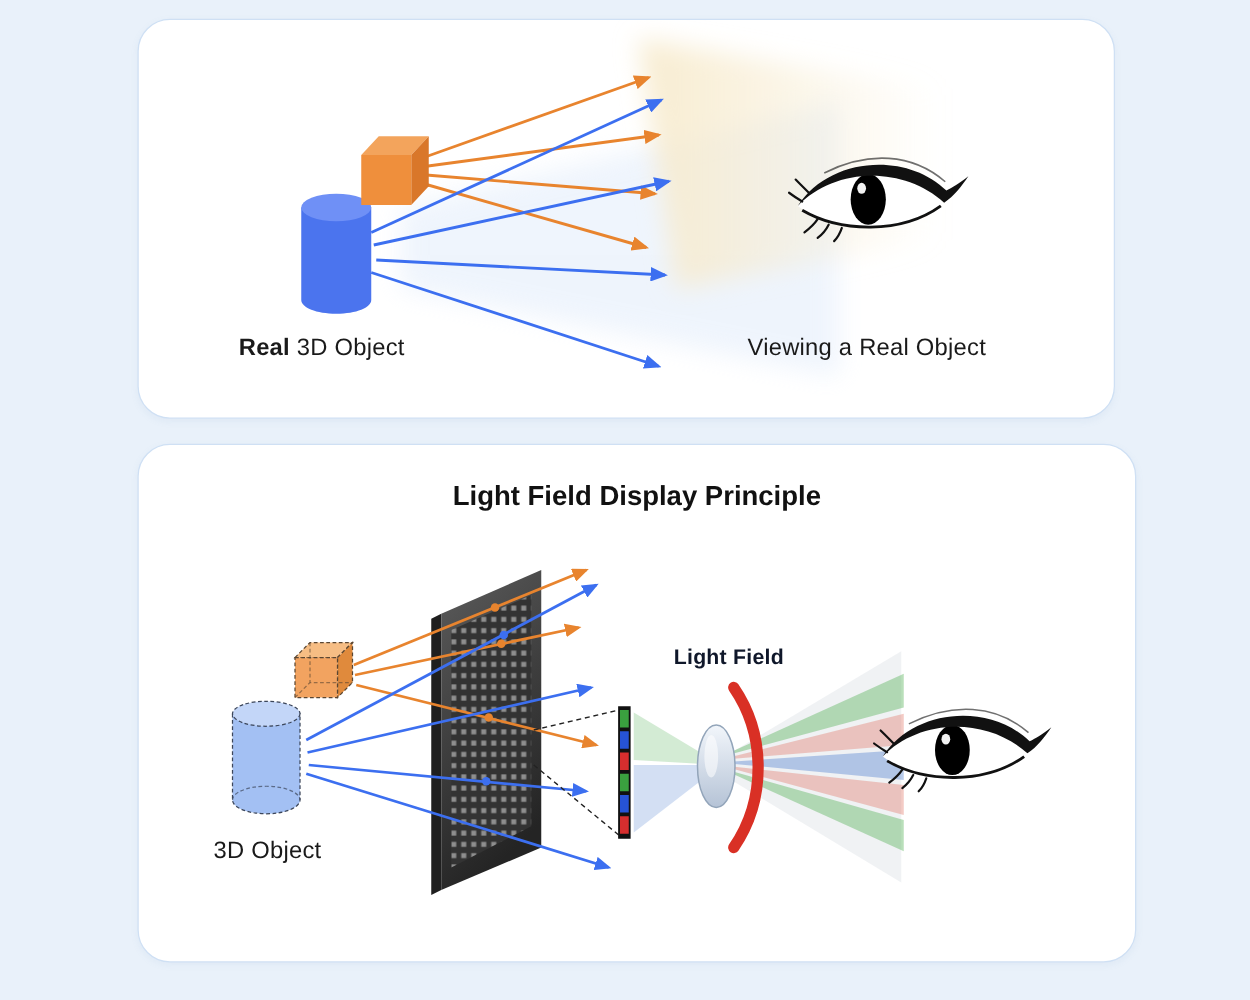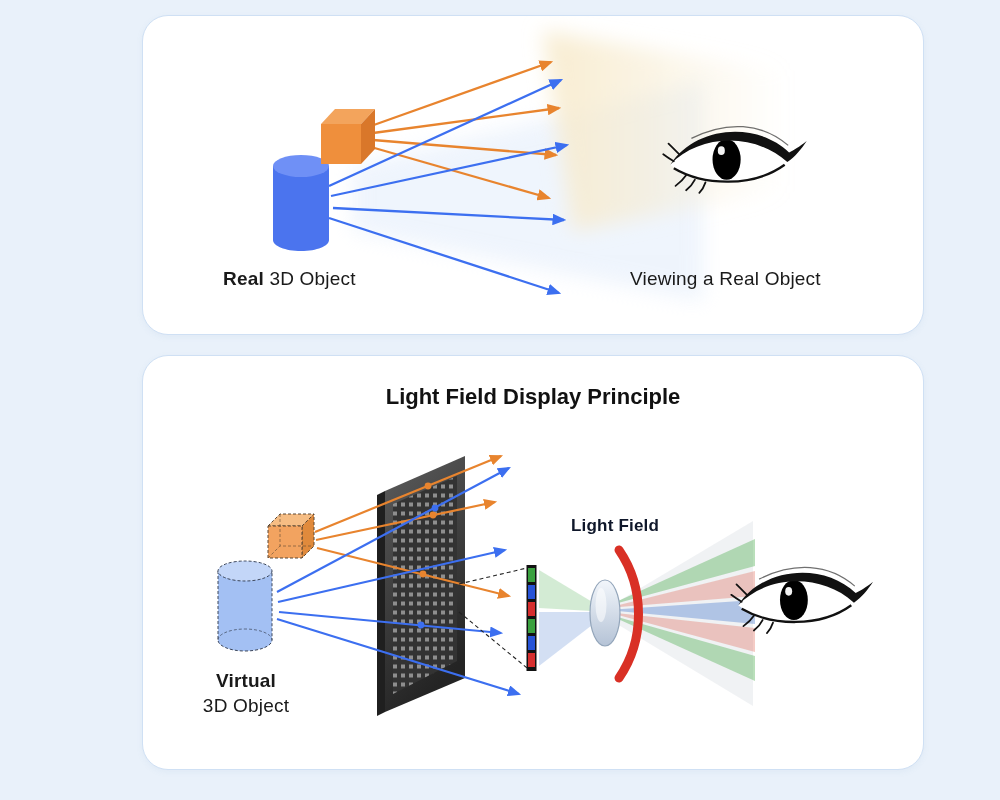--- a/index.html
+++ b/index.html
@@ -9,24 +9,23 @@
     font-family:"Liberation Sans", sans-serif;
     position:relative;overflow:hidden;
   }
   .panel{
     position:absolute;left:110px;width:780px;
     background:#ffffff;
     border:1.5px solid #cfe0f4;
     border-radius:26px;
     box-shadow:0 2px 6px rgba(120,150,190,.08);
     overflow:hidden;
-    margin-left:32px;
   }
   .panel1{top:15px;height:318px;}
-  .panel2{top:355px;height:413px;}
+  .panel2{top:355px;height:413px;padding-left:17px;}
   .panel svg{position:absolute;left:0;top:0;}
   .label{position:absolute;color:#1a1a1a;font-size:19px;letter-spacing:.2px;}
   .bold{font-weight:bold;}
   .label-real{left:80px;top:252px;white-space:nowrap;}
   .label-viewing{left:487px;top:252px;white-space:nowrap;}
   .panel2-title{
     position:absolute;left:0;top:28px;width:100%;
     text-align:center;font-size:22px;font-weight:600;color:#111;
   }
   .light-field-label{left:428px;top:160px;color:#0f172a;font-size:17px;font-weight:600;white-space:nowrap;}
@@ -211,18 +210,17 @@
           <path d="M46,72 C44,78 42,81 39,84"></path>
           <path d="M16,40 C11,35 8,32 4,28"></path>
           <path d="M10,48 C5,45 2,43 -2,40"></path>
         </g>
       </g>
     </svg>
 
     <div class="panel2-title">Light Field Display Principle</div>
     <div class="label light-field-label">Light Field</div>
     <div class="label label-virtual">
-      <div class="bold">Virtual</div>
       <div>3D Object</div>
     </div>
   </section>
 
 </div>
 
 </body></html>

